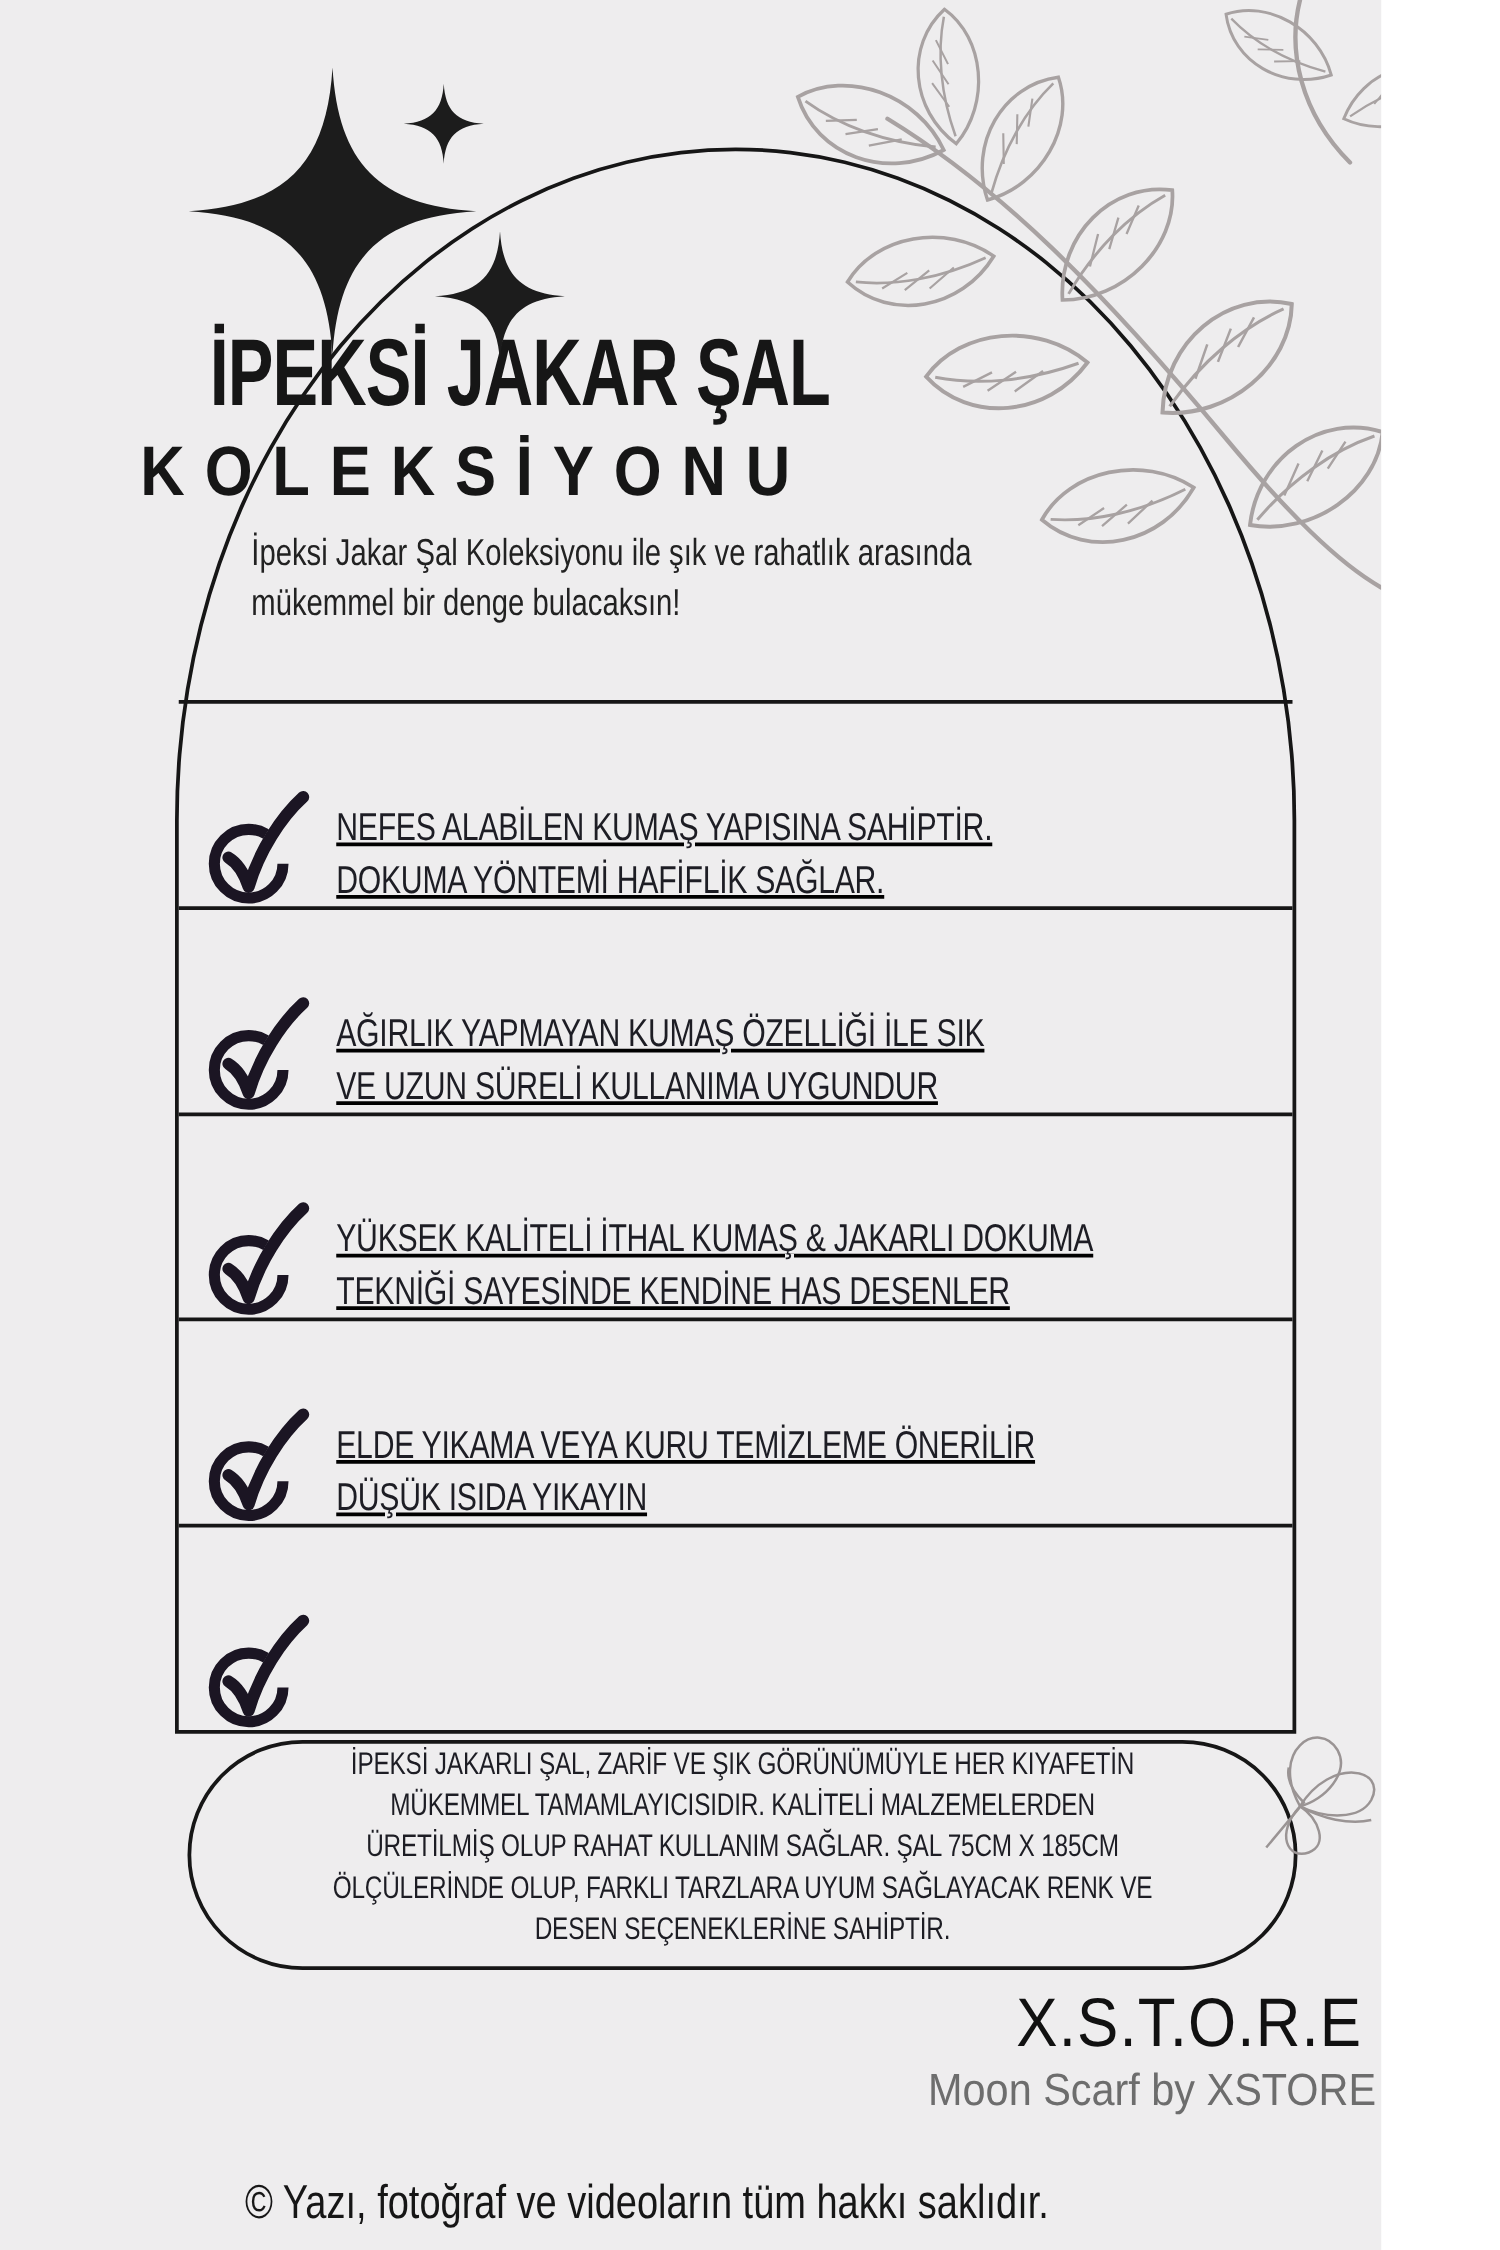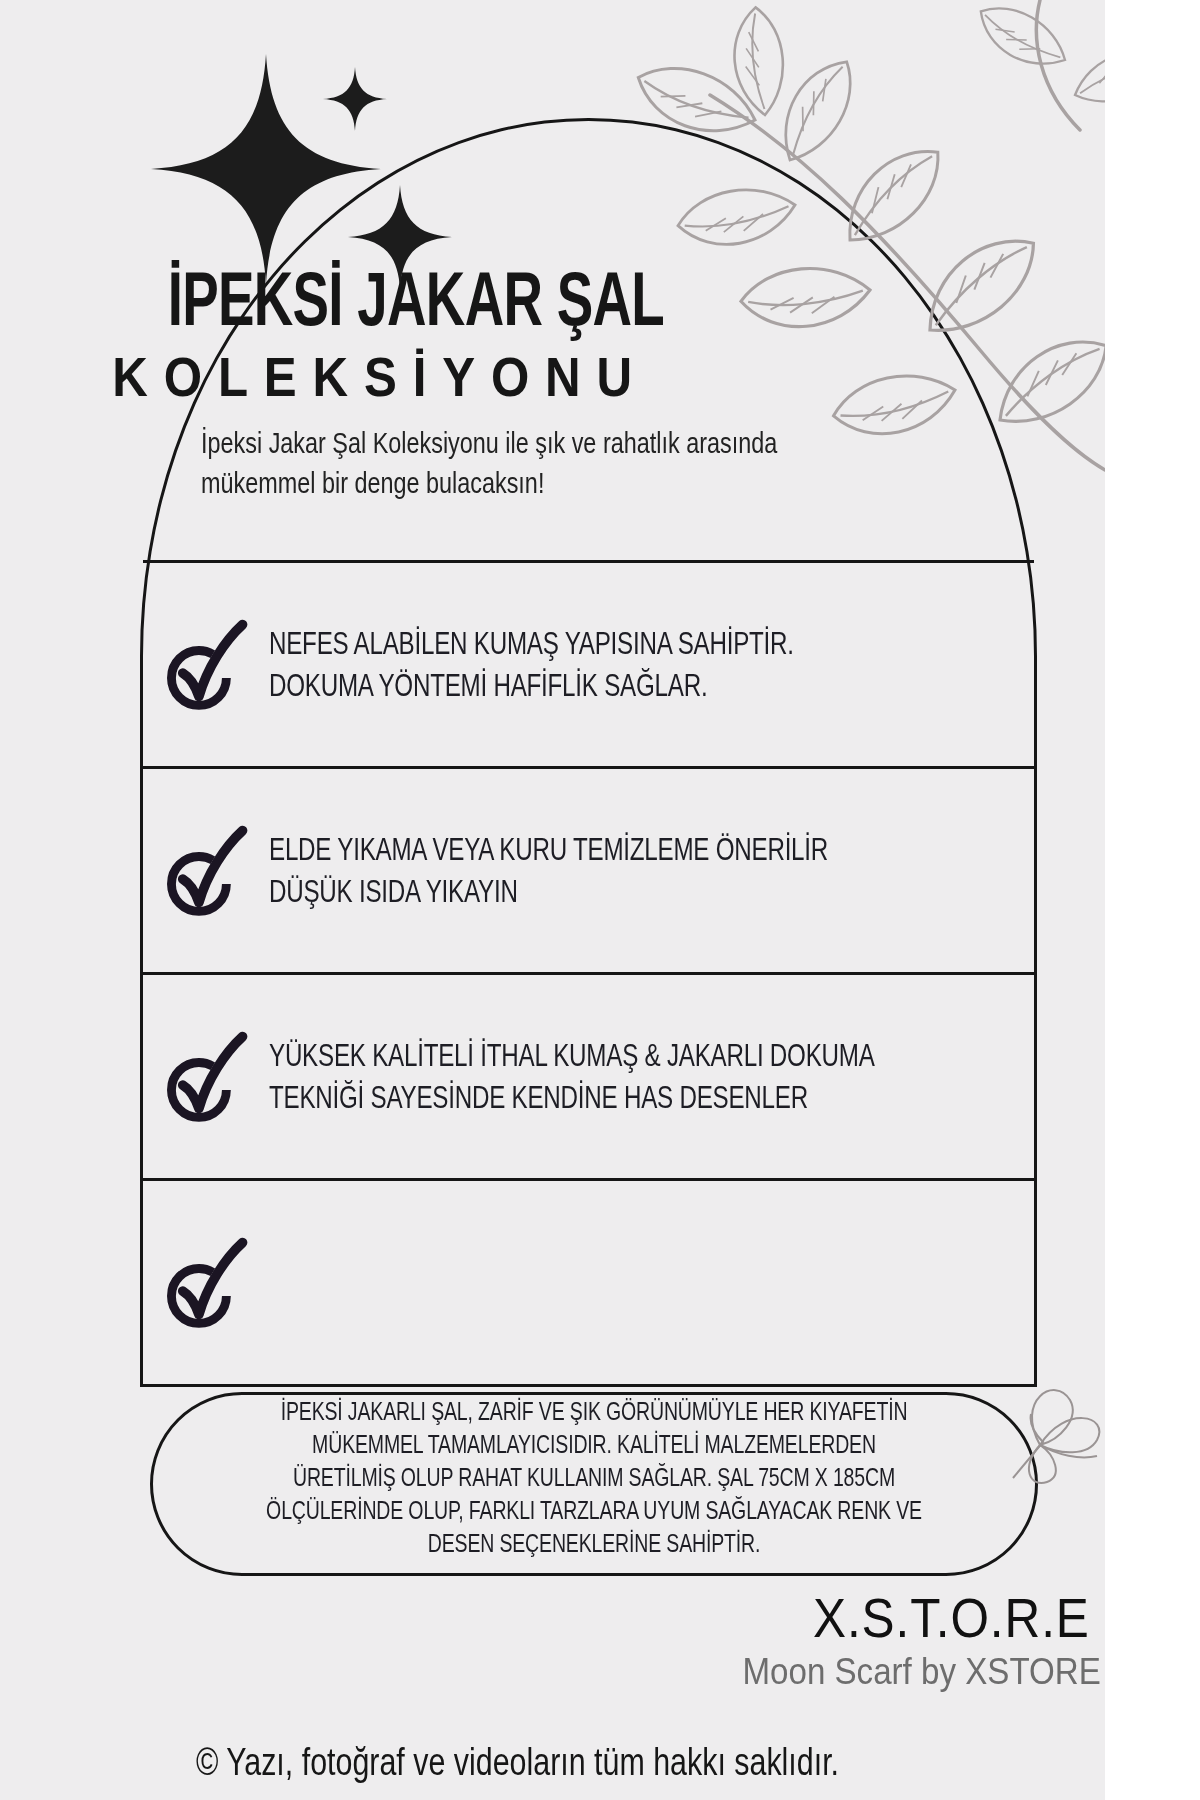--- a/index.html
+++ b/index.html
@@ -36,22 +36,22 @@
     position:relative;left:-100px;
   }
   .subtitle{
     margin-top:14px;
     font-size:30px;color:#222222;line-height:40px;
     transform:scaleX(.78);transform-origin:50% 50%;
     position:relative;left:-40px;white-space:nowrap;
   }
   .feature-row{
     flex:1;border-top:3px solid #161616;
-    display:flex;align-items:center;
-    padding-left:22px;box-sizing:border-box;
+    display:flex;align-items:flex-end;
+    padding-left:22px;box-sizing:border-box;text-decoration:underline;
   }
   .chk{flex:0 0 auto;display:block;}
   .feature-text{margin-left:20px;}
   .fline{
     display:block;white-space:pre;
     font-size:31px;color:#1d1d24;line-height:42px;letter-spacing:-.3px;
     transform:scaleX(.78);transform-origin:0 50%;
   }
   
   .summary{
@@ -120,39 +120,48 @@
     <div class="feature-row">
       <svg class="chk" viewBox="0 0 104 116" width="84" height="94">
           <use href="#chk"></use>
         </svg>
       <div class="feature-text">
         <span class="fline">NEFES ALABİLEN KUMAŞ YAPISINA SAHİPTİR.</span>
         <span class="fline">DOKUMA YÖNTEMİ HAFİFLİK SAĞLAR.</span>
       </div>
     </div>
 
-
+    <div class="feature-row">
+      <svg class="chk" viewBox="0 0 104 116" width="84" height="94">
+          <use href="#chk"></use>
+        </svg>
+      <div class="feature-text">
+        <span class="fline">AĞIRLIK YAPMAYAN KUMAŞ ÖZELLİĞİ İLE SIK</span>
+        <span class="fline">VE UZUN SÜRELİ KULLANIMA UYGUNDUR</span>
+      </div>
+    </div>
+
+
+    <div class="feature-row">
+      <svg class="chk" viewBox="0 0 104 116" width="84" height="94">
+          <use href="#chk"></use>
+        </svg>
+      <div class="feature-text">
+        <span class="fline">YÜKSEK KALİTELİ İTHAL KUMAŞ &amp; JAKARLI DOKUMA</span>
+        <span class="fline">TEKNİĞİ SAYESİNDE KENDİNE HAS DESENLER</span>
+      </div>
+    </div>
 
     <div class="feature-row">
       <svg class="chk" viewBox="0 0 104 116" width="84" height="94">
           <use href="#chk"></use>
         </svg>
       <div class="feature-text">
         <span class="fline">ELDE YIKAMA VEYA KURU TEMİZLEME ÖNERİLİR</span>
         <span class="fline">DÜŞÜK ISIDA YIKAYIN</span>
-      </div>
-    </div>
-
-    <div class="feature-row">
-      <svg class="chk" viewBox="0 0 104 116" width="84" height="94">
-          <use href="#chk"></use>
-        </svg>
-      <div class="feature-text">
-        <span class="fline">YÜKSEK KALİTELİ İTHAL KUMAŞ &amp; JAKARLI DOKUMA</span>
-        <span class="fline">TEKNİĞİ SAYESİNDE KENDİNE HAS DESENLER</span>
       </div>
     </div>
 
     <div class="feature-row">
       <svg class="chk" viewBox="0 0 104 116" width="84" height="94">
           <use href="#chk"></use>
         </svg>
     </div>
   </div>
 

